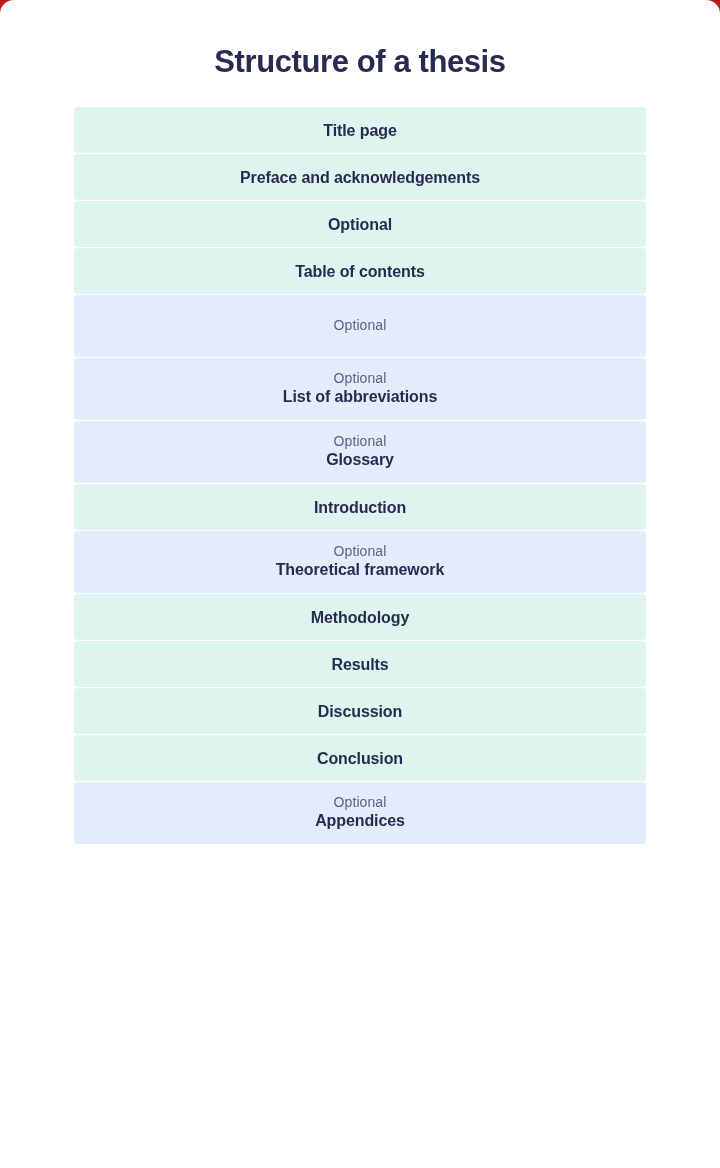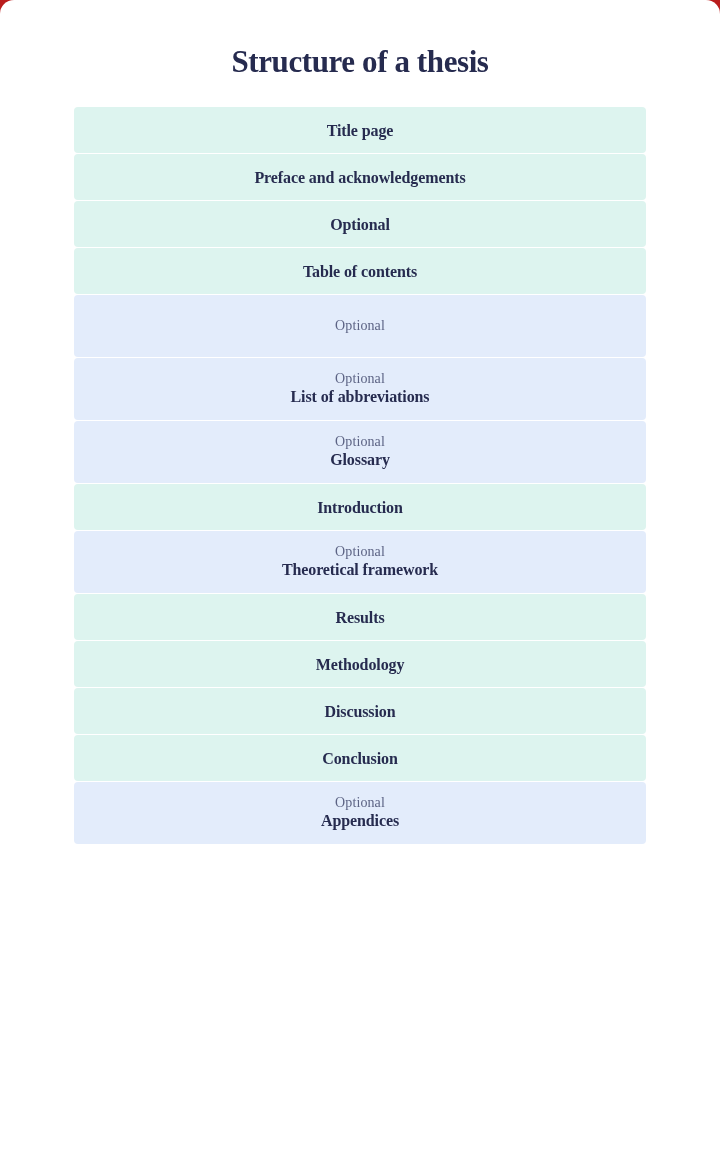--- a/index.html
+++ b/index.html
@@ -12,21 +12,20 @@
     height: 1168px;
     font-family: "Liberation Sans", sans-serif;
     -webkit-font-smoothing: antialiased;
   }
   .page {
     position: relative;
     width: 720px;
     height: 944px;
     background: #b91c1c;
     overflow: hidden;
-    font-family: Liberation Serif, serif;
   }
   .card {
     position: absolute;
     left: 0;
     top: 0;
     width: 720px;
     height: 1168px;
     background: #ffffff;
     border-radius: 14px;
     box-sizing: border-box;
@@ -137,24 +136,24 @@
           <div class="row-label">Glossary</div>
         </div>
         <div class="row standard">
           <div class="row-label">Introduction</div>
         </div>
         <div class="row optional">
           <div class="row-optional-tag">Optional</div>
           <div class="row-label">Theoretical framework</div>
         </div>
         <div class="row standard">
-          <div class="row-label">Results</div>
+          <div class="row-label">Methodology</div>
         </div>
         <div class="row standard">
-          <div class="row-label">Methodology</div>
+          <div class="row-label">Results</div>
         </div>
         <div class="row standard">
           <div class="row-label">Discussion</div>
         </div>
         <div class="row standard">
           <div class="row-label">Conclusion</div>
         </div>
         <div class="row optional">
           <div class="row-optional-tag">Optional</div>
           <div class="row-label">Appendices</div>

